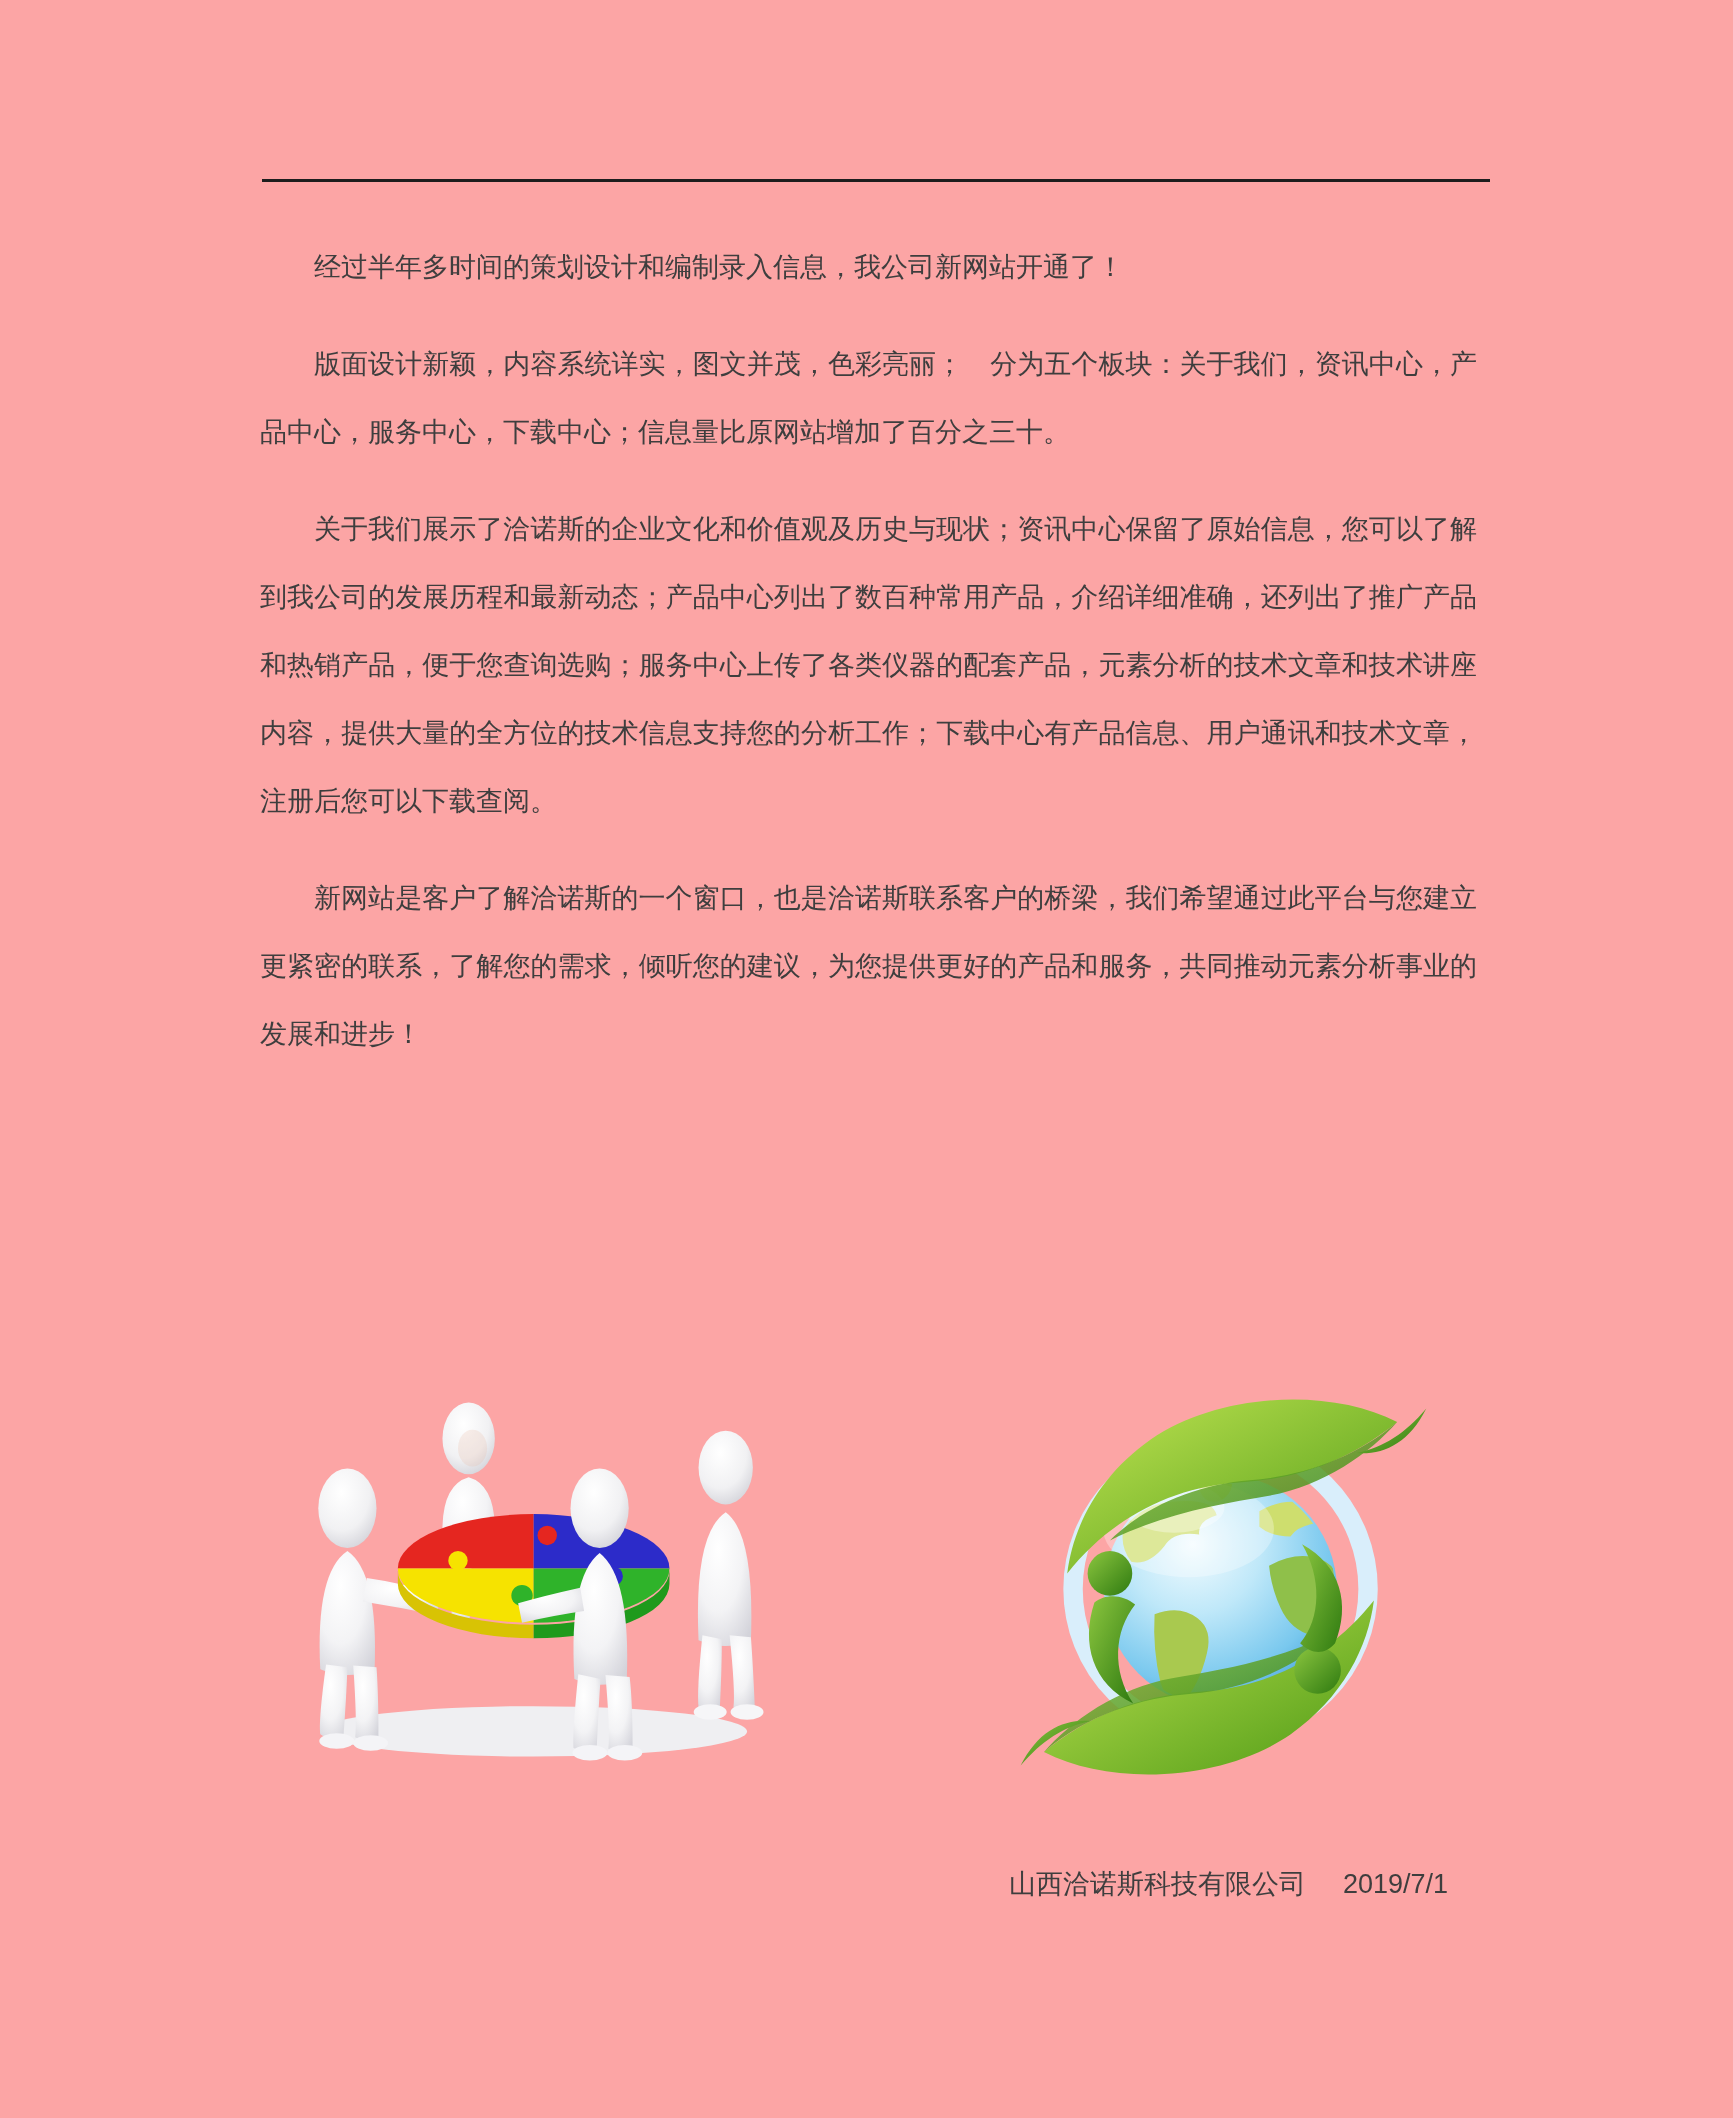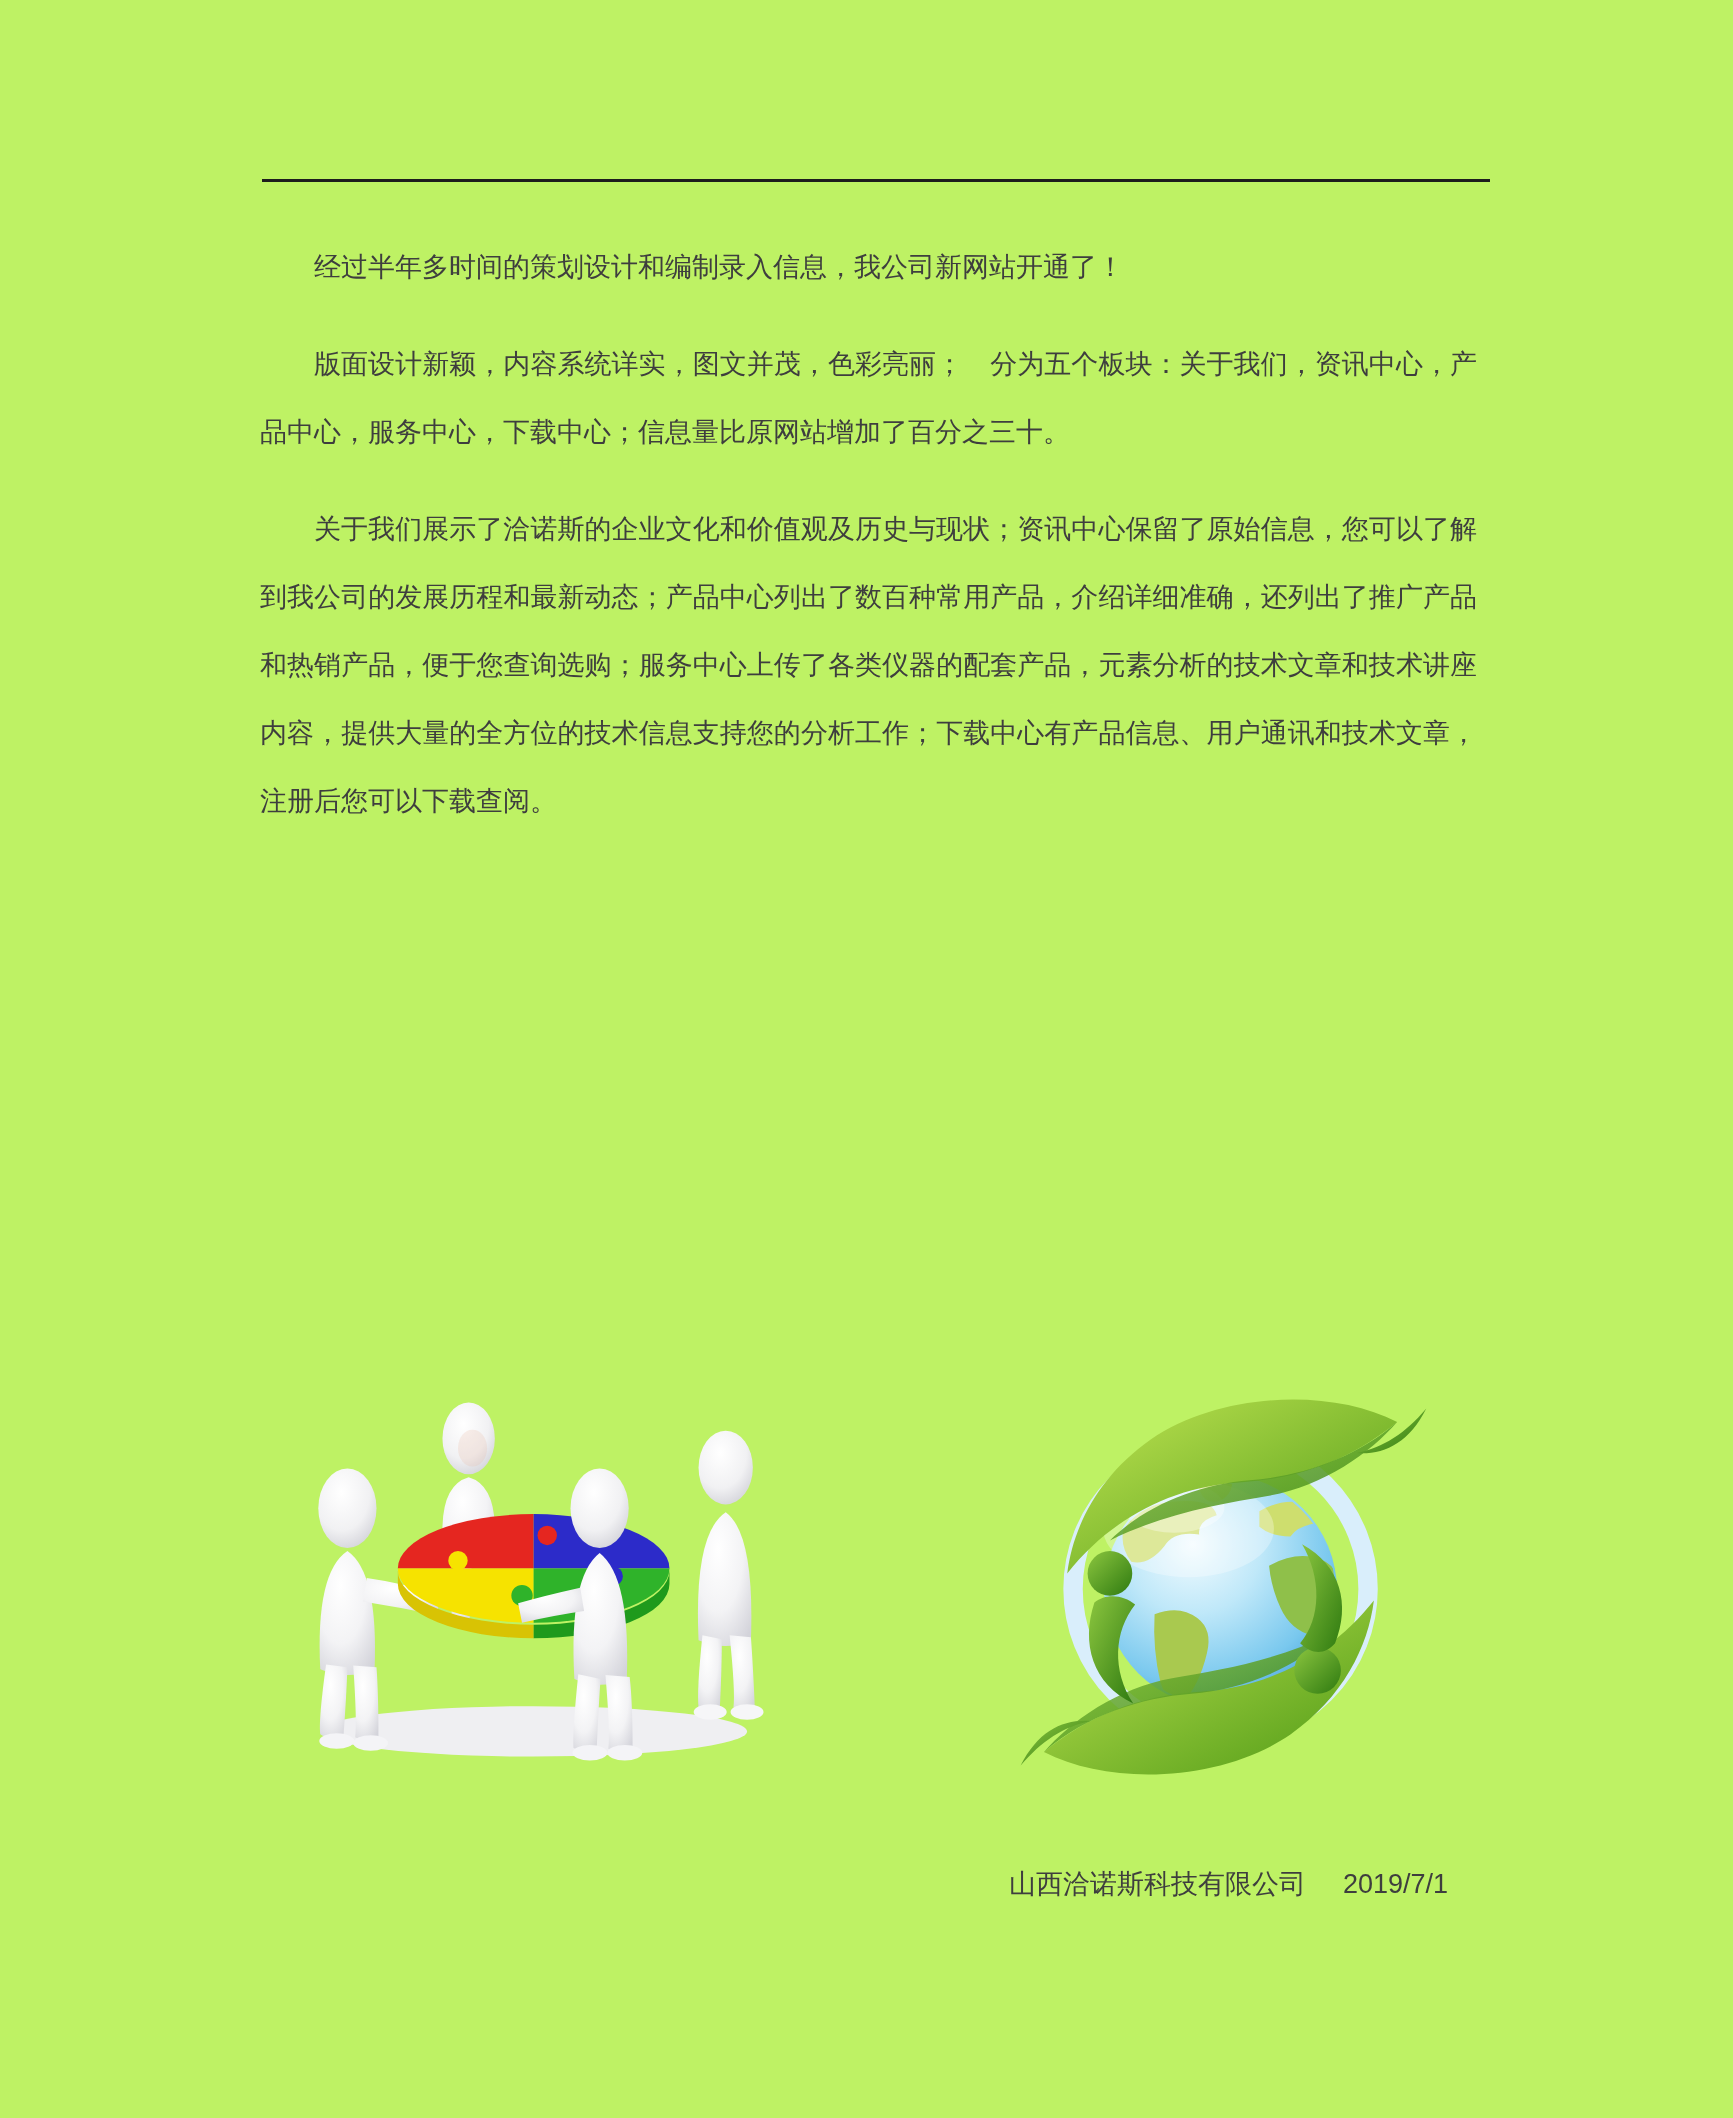--- a/index.html
+++ b/index.html
@@ -1,20 +1,20 @@
 <!DOCTYPE html>
 <html><head>
 <meta charset="utf-8">
 <style>
   html,body{margin:0;padding:0;background:#ffffff;}
   .page{
     position:relative;
     width:1733px;
     height:2118px;
-    background:#bef264;
+    background:#fca5a5;
     overflow:hidden;
     font-family:"Liberation Sans","DejaVu Sans",sans-serif;
   }
   .header-rule{
     position:absolute;
     left:262px;
     top:179px;
     width:1228px;
     height:2.9px;
     background:#1d1d1d;
@@ -59,20 +59,21 @@
 <body>
 
 <div class="page">
 
   <div class="header-rule"></div>
 
   <div class="content">
     <p>经过半年多时间的策划设计和编制录入信息，我公司新网站开通了！</p>
     <p>版面设计新颖，内容系统详实，图文并茂，色彩亮丽；　分为五个板块：关于我们，资讯中心，产品中心，服务中心，下载中心；信息量比原网站增加了百分之三十。</p>
     <p>关于我们展示了洽诺斯的企业文化和价值观及历史与现状；资讯中心保留了原始信息，您可以了解到我公司的发展历程和最新动态；产品中心列出了数百种常用产品，介绍详细准确，还列出了推广产品和热销产品，便于您查询选购；服务中心上传了各类仪器的配套产品，元素分析的技术文章和技术讲座内容，提供大量的全方位的技术信息支持您的分析工作；下载中心有产品信息、用户通讯和技术文章，注册后您可以下载查阅。</p>
+    <p>新网站是客户了解洽诺斯的一个窗口，也是洽诺斯联系客户的桥梁，我们希望通过此平台与您建立更紧密的联系，了解您的需求，倾听您的建议，为您提供更好的产品和服务，共同推动元素分析事业的发展和进步！</p>
   </div>
 
   <div class="images-row">
 
     <svg class="img-left" viewBox="0 0 510 400" xmlns="http://www.w3.org/2000/svg">
       <defs>
         <radialGradient id="figG" cx="38%" cy="28%" r="85%">
           <stop offset="0" stop-color="#ffffff"></stop>
           <stop offset="0.55" stop-color="#f3f3f5"></stop>
           <stop offset="1" stop-color="#d3d3da"></stop>

